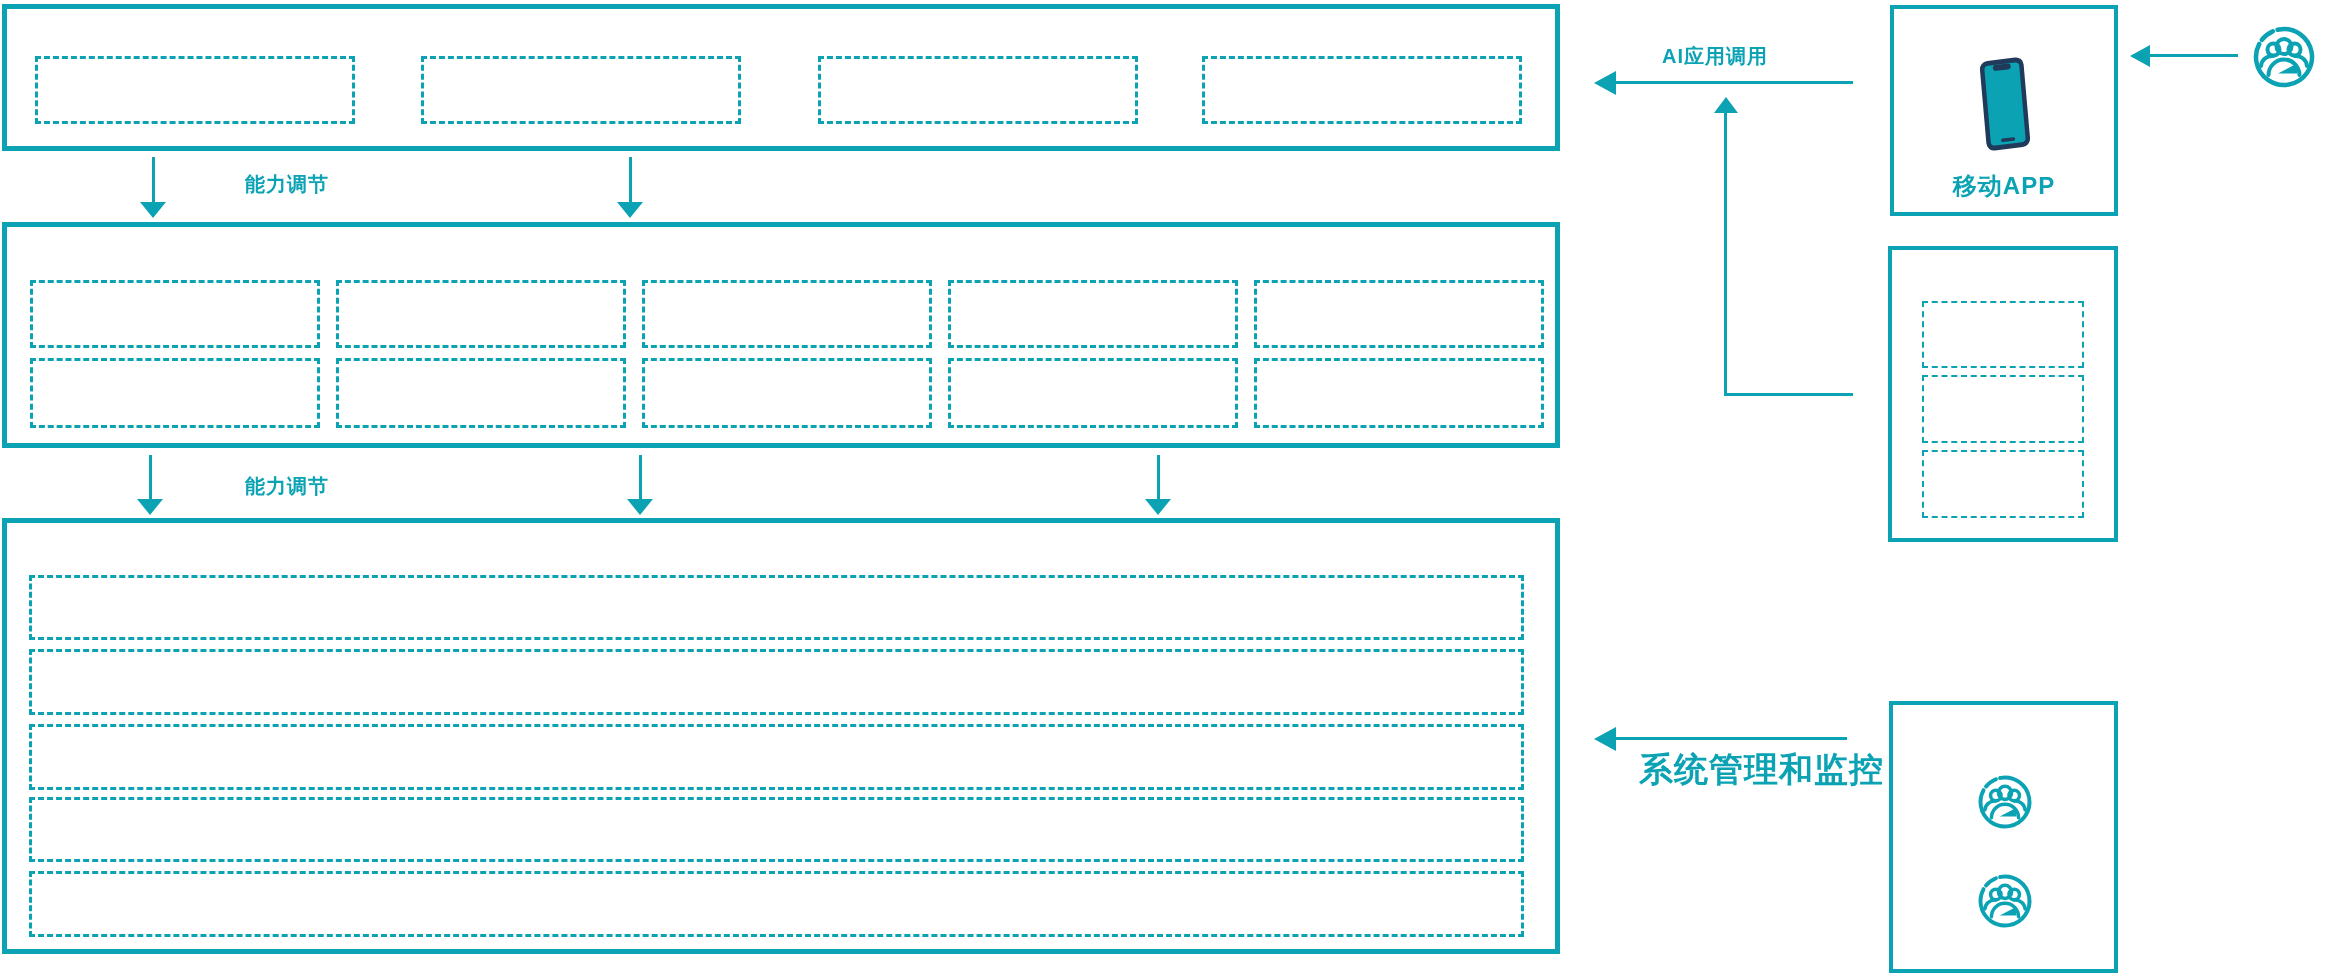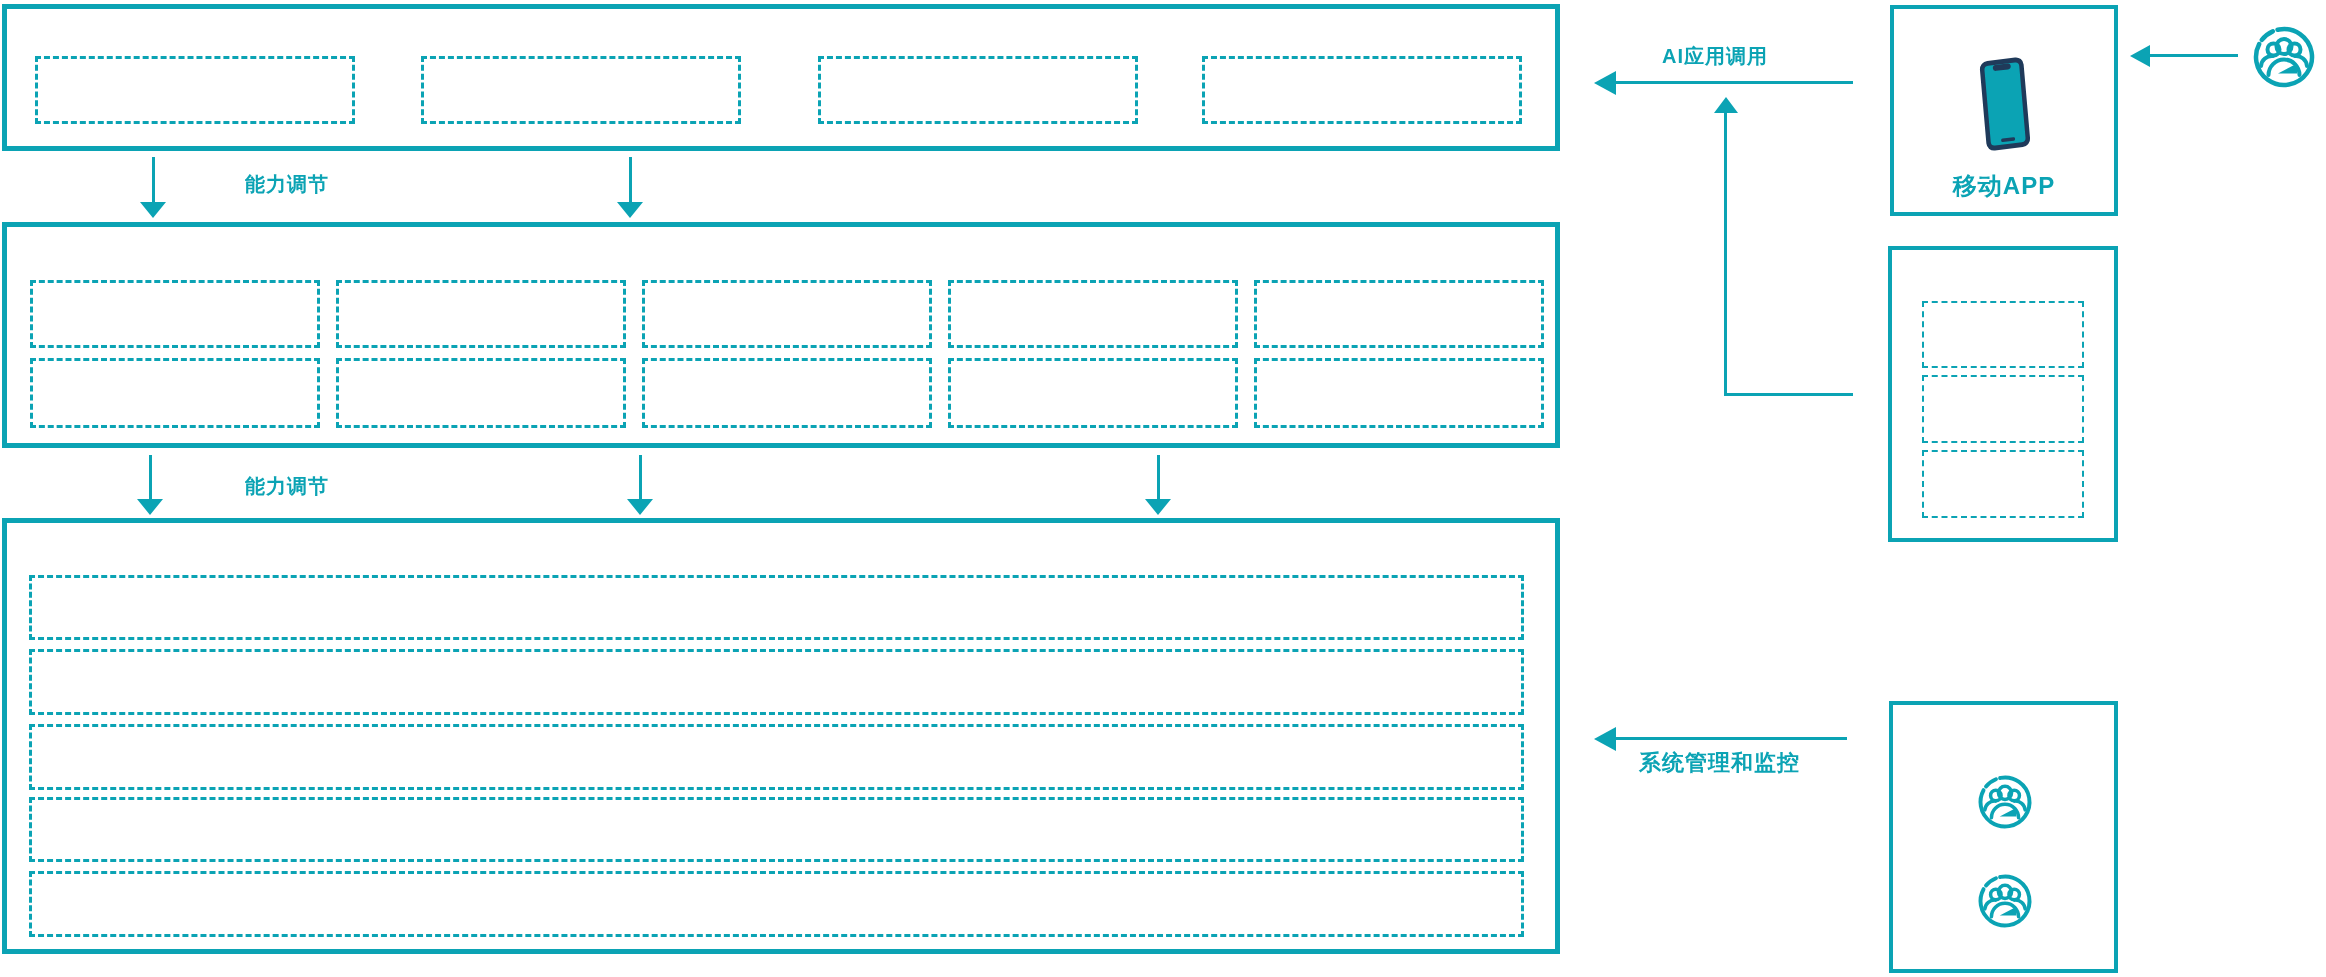--- a/index.html
+++ b/index.html
@@ -22,21 +22,21 @@
     border-left:13px solid transparent;border-right:13px solid transparent;
     border-top:16px solid var(--accent-teal);}
   .head-up{position:absolute;width:0;height:0;
     border-left:12px solid transparent;border-right:12px solid transparent;
     border-bottom:16px solid var(--accent-teal);}
   .head-left{position:absolute;width:0;height:0;
     border-top:12px solid transparent;border-bottom:12px solid transparent;
     border-right:22px solid var(--accent-teal);}
   .lbl{position:absolute;color:var(--accent-teal);font-weight:bold;font-size:20px;
     letter-spacing:1px;white-space:nowrap;line-height:1;}
-  .lbl.big{font-size:22px;}
+  .lbl.big{font-size:34px;}
   .icon-svg{position:absolute;color:var(--accent-teal);}
   .phone-svg{position:absolute;transform:rotate(-5deg) skewY(-2deg);}
   .phone-body{fill:var(--phone-navy);}
   .phone-screen{fill:var(--accent-teal);}
   .mobile-label{position:absolute;left:1890px;top:170px;width:228px;text-align:center;
     color:var(--accent-teal);font-weight:bold;font-size:24px;letter-spacing:1px;}
 </style>
 </head>
 <body>
 

